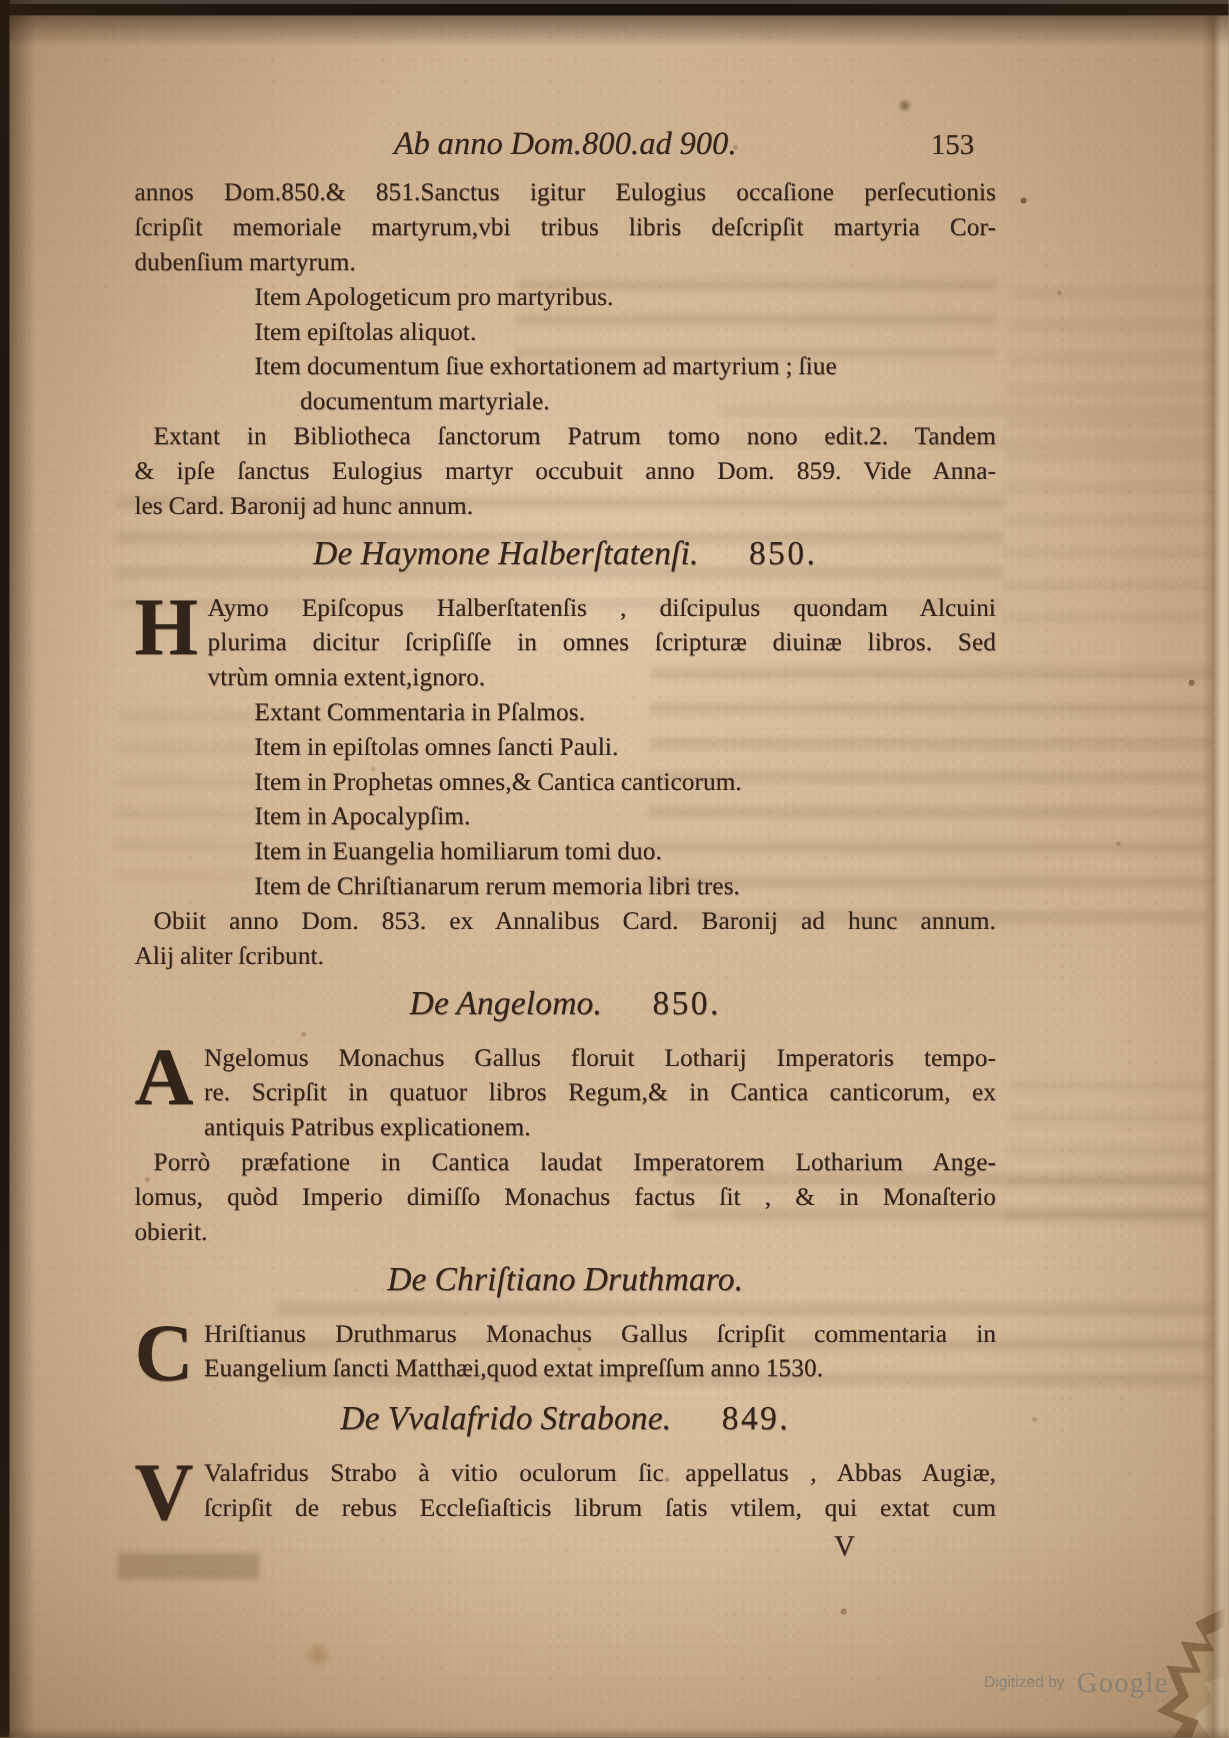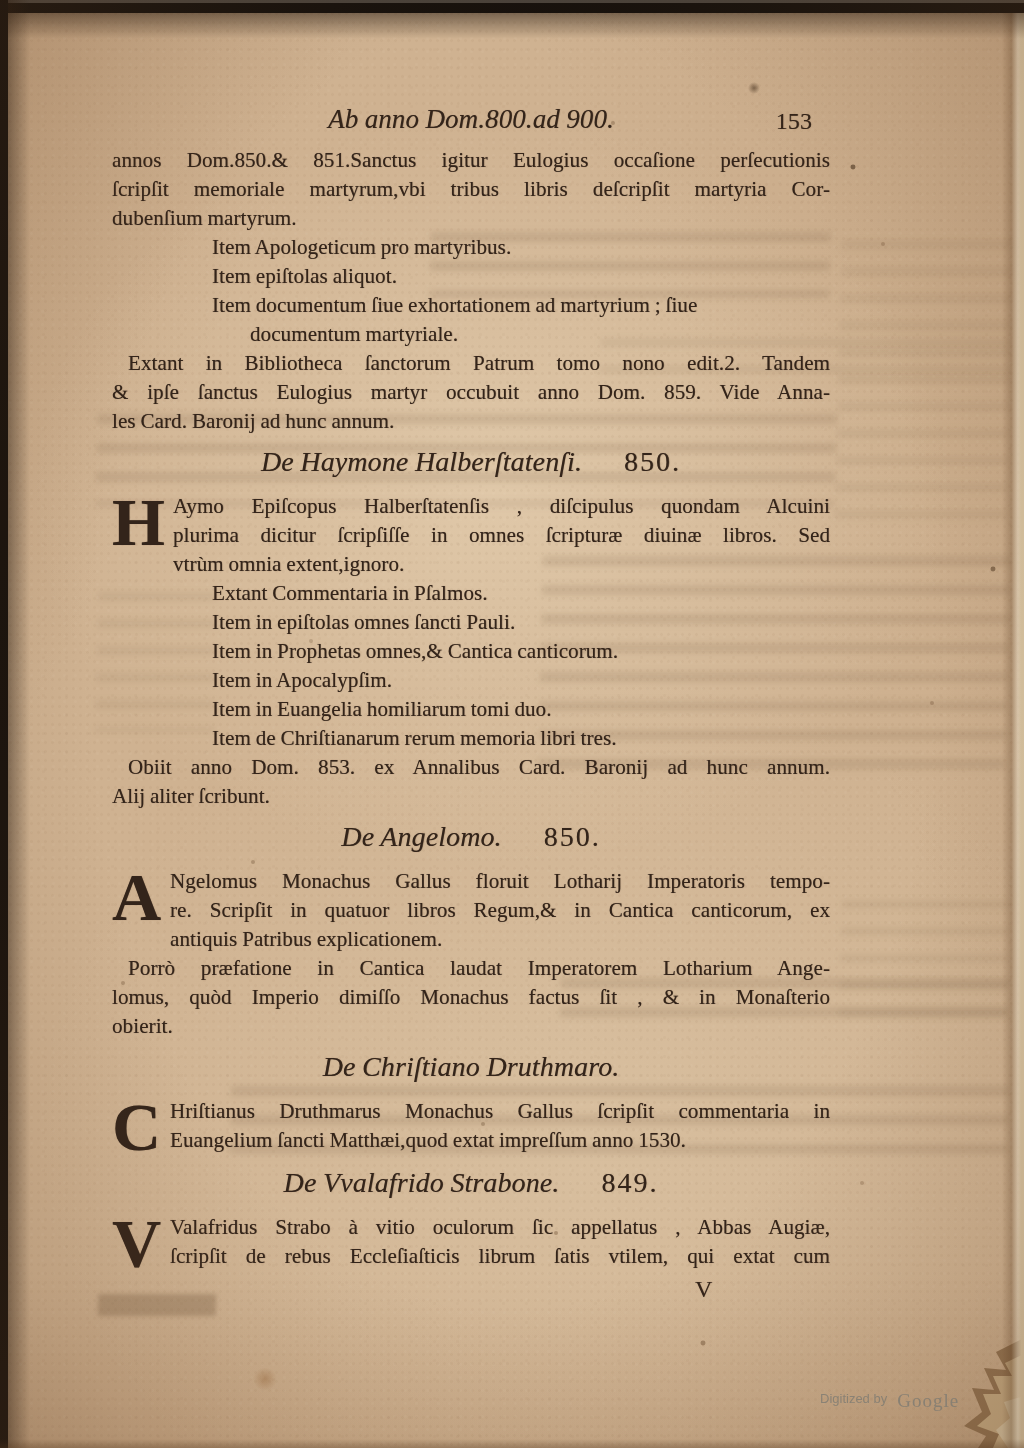--- a/index.html
+++ b/index.html
@@ -87,21 +87,21 @@
     margin:2px 8px 0 0;font-weight:bold;
   }
   .clr{clear:both;height:0;}
   .catchword{font-size:24px;line-height:28px;padding-left:583px;margin-top:2px;}
   
   .watermark{
     position:absolute;left:820px;top:1390px;white-space:nowrap;
     color:rgba(125,122,114,.8);filter:blur(.4px);
   }
   .wm-prefix{font-family:"Liberation Sans", sans-serif;font-size:13px;vertical-align:4px;text-align:right;}
-  .wm-brand{font-family:"Liberation Serif", serif;font-size:19px;letter-spacing:1px;margin-left:6px;}
+  .wm-brand{font-family:"Liberation Serif", serif;font-size:24px;letter-spacing:1px;margin-left:6px;}
 </style>
 </head>
 <body>
 
 <div class="paper"></div>
 <div class="grain"></div>
 
 <div class="bleed" style="left:430px;top:232px;width:400px;height:66px;"></div>
 <div class="bleed faint" style="left:600px;top:338px;width:410px;height:44px;"></div>
 <div class="bleed" style="left:96px;top:414px;width:740px;height:92px;"></div>

